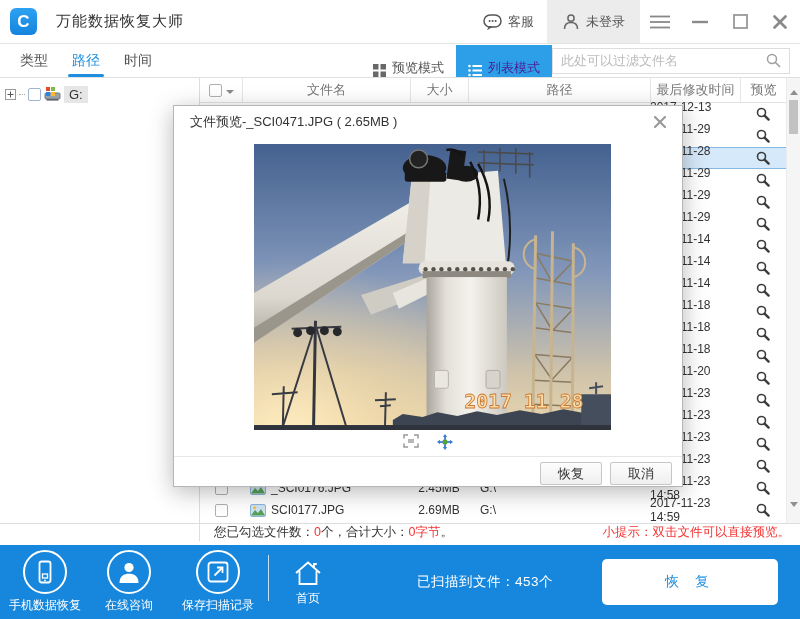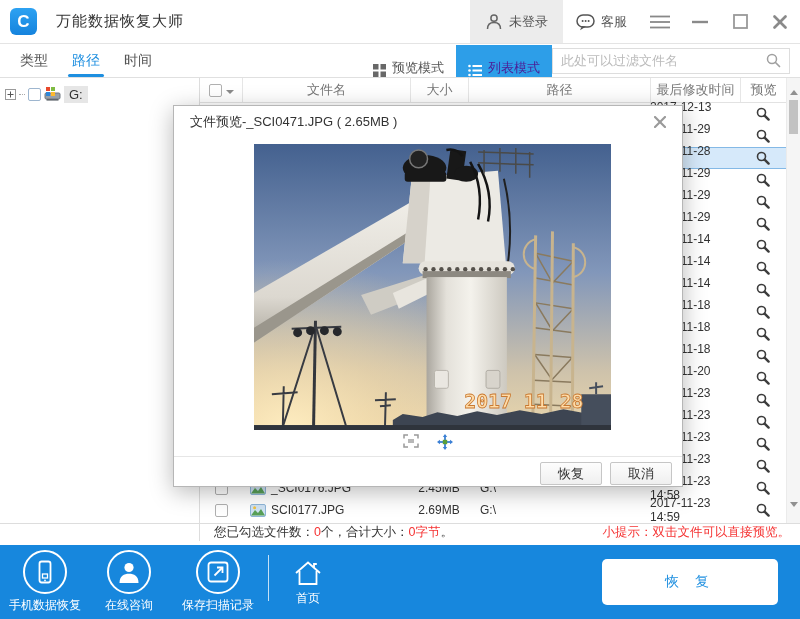--- a/index.html
+++ b/index.html
@@ -105,40 +105,40 @@
 </style>
 </head>
 <body>
 
 <div class="app">
 
   <header class="titlebar">
     <div class="logo">C</div>
     <div class="app-title">万能数据恢复大师</div>
     <div class="tb-right">
-      <div class="tb-item tb-login">
-        <span>
-          <svg width="18" height="17" viewBox="0 0 18 17">
-              <circle cx="9" cy="5.2" r="3.1" fill="none" stroke="#666" stroke-width="1.5"></circle>
-              <path d="M2.5,16 c0,-4.6 3,-6.6 6.5,-6.6 s6.5,2 6.5,6.6" fill="none" stroke="#666" stroke-width="1.5"></path>
-            </svg>
-        </span>
-        <span>未登录</span>
-      </div>
       <div class="tb-item">
         <span>
           <svg width="19" height="18" viewBox="0 0 19 18">
               <rect x="1" y="2" width="17" height="12" rx="6" fill="none" stroke="#555" stroke-width="1.5"></rect>
               <path d="M6,13 L4,17.2 L10,13.5 Z" fill="#555"></path>
               <circle cx="6.6" cy="8" r="1" fill="#555"></circle>
               <circle cx="9.6" cy="8" r="1" fill="#555"></circle>
               <circle cx="12.6" cy="8" r="1" fill="#555"></circle>
             </svg>
         </span>
         <span>客服</span>
+      </div>
+      <div class="tb-item tb-login">
+        <span>
+          <svg width="18" height="17" viewBox="0 0 18 17">
+              <circle cx="9" cy="5.2" r="3.1" fill="none" stroke="#666" stroke-width="1.5"></circle>
+              <path d="M2.5,16 c0,-4.6 3,-6.6 6.5,-6.6 s6.5,2 6.5,6.6" fill="none" stroke="#666" stroke-width="1.5"></path>
+            </svg>
+        </span>
+        <span>未登录</span>
       </div>
       <div class="win-btn">
         <span>
           <svg width="20" height="14" viewBox="0 0 20 14">
               <g stroke="#888" stroke-width="1.8">
                 <line x1="0" y1="1.5" x2="20" y2="1.5"></line>
                 <line x1="0" y1="7" x2="20" y2="7"></line>
                 <line x1="0" y1="12.5" x2="20" y2="12.5"></line>
               </g>
             </svg>
@@ -722,20 +722,21 @@
     <div class="bb-item bb-home">
       <span>
         <svg width="30" height="28" viewBox="0 0 30 28">
             <path d="M3,14 L15,3.5 L27,14" fill="none" stroke="#fff" stroke-width="1.8"></path>
             <path d="M6.5,12 L6.5,25 L23.5,25 L23.5,12" fill="none" stroke="#fff" stroke-width="1.8"></path>
             <path d="M21,8.5 L21,5 L23.8,5" fill="none" stroke="#fff" stroke-width="1.8"></path>
           </svg>
       </span>
       <div class="bb-label">首页</div>
     </div>
+    <div class="bb-scanned">已扫描到文件：453个</div>
     <button class="bb-recover">恢 复</button>
   </footer>
 
   <div class="modal">
     <div class="m-title">
       <span>文件预览-_SCI0471.JPG ( 2.65MB )</span>
       <span class="m-close">
         <svg width="12" height="12" viewBox="0 0 12 12">
             <g stroke="#9a9a9a" stroke-width="2.2" stroke-linecap="round">
               <line x1="1" y1="1" x2="11" y2="11"></line>

